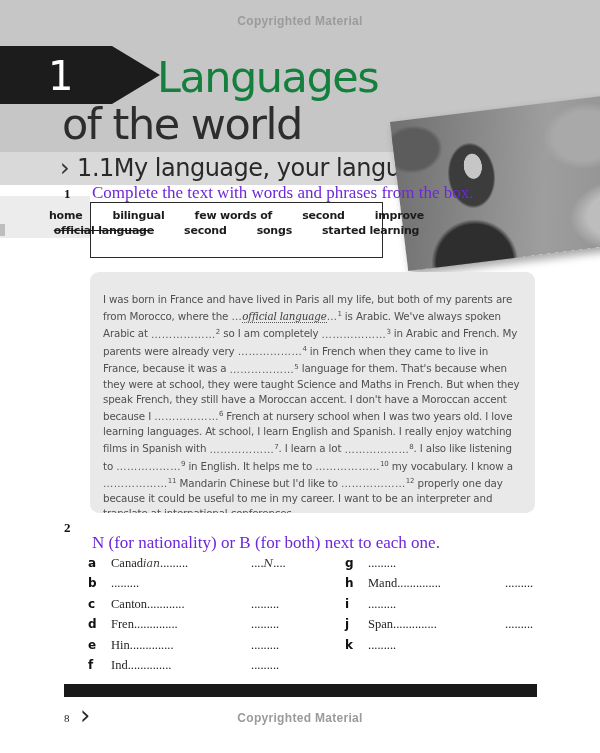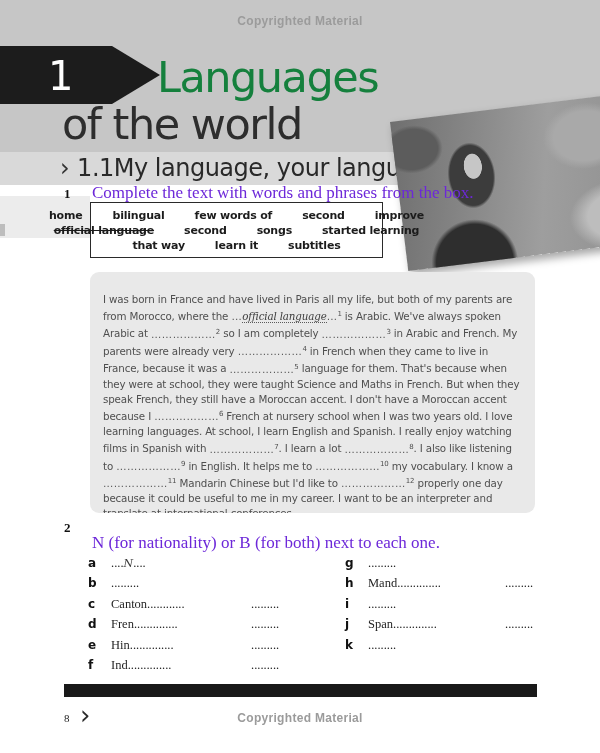--- a/index.html
+++ b/index.html
@@ -123,36 +123,32 @@
         <span class="wb-word">few words of</span>
         <span class="wb-word">second</span>
         <span class="wb-word">improve</span>
       </div>
       <div class="wb-line">
         <span class="wb-word struck">official language</span>
         <span class="wb-word">second</span>
         <span class="wb-word">songs</span>
         <span class="wb-word">started learning</span>
       </div>
-      <div class="wb-line">
-        <span class="wb-word">that way</span>
-        <span class="wb-word">learn it</span>
-        <span class="wb-word">subtitles</span>
-      </div>
     </div>
 
   <div class="passage"><span>I was born in France and have lived in Paris all my life, but both of my parents are from Morocco, where the </span><span class="blank"><span class="dots">…</span><span class="hand">official language</span><span class="dots">…</span><sup>1</sup></span><span> is Arabic. We've always spoken Arabic at </span><span class="blank"><span class="dots">………………</span><sup>2</sup></span><span> so I am completely </span><span class="blank"><span class="dots">………………</span><sup>3</sup></span><span> in Arabic and French. My parents were already very </span><span class="blank"><span class="dots">………………</span><sup>4</sup></span><span> in French when they came to live in France, because it was a </span><span class="blank"><span class="dots">………………</span><sup>5</sup></span><span> language for them. That's because when they were at school, they were taught Science and Maths in French. But when they speak French, they still have a Moroccan accent. I don't have a Moroccan accent because I </span><span class="blank"><span class="dots">………………</span><sup>6</sup></span><span> French at nursery school when I was two years old. I love learning languages. At school, I learn English and Spanish. I really enjoy watching films in Spanish with </span><span class="blank"><span class="dots">………………</span><sup>7</sup></span><span>. I learn a lot </span><span class="blank"><span class="dots">………………</span><sup>8</sup></span><span>. I also like listening to </span><span class="blank"><span class="dots">………………</span><sup>9</sup></span><span> in English. It helps me to </span><span class="blank"><span class="dots">………………</span><sup>10</sup></span><span> my vocabulary. I know a </span><span class="blank"><span class="dots">………………</span><sup>11</sup></span><span> Mandarin Chinese but I'd like to </span><span class="blank"><span class="dots">………………</span><sup>12</sup></span><span> properly one day because it could be useful to me in my career. I want to be an interpreter and translate at international conferences.</span></div>
 
   <div class="ex-num" style="left:64px;top:520px;">2</div>
   <div class="ex-instr" style="left:92px;top:519px;width:480px;"><br>
        <span>N (for nationality) or B (for both) next to each one.</span></div>
 
   <div class="ex2-col col-left" style="left:88px;top:556px;width:250px;">
       <div class="ex2-row">
         <span class="ex2-letter">a</span>
+        <span class="ex2-word">Canad<span class="hand">ian</span>.........</span>
         <span class="ex2-adots">....<span class="hand">N</span>....</span>
       </div>
       <div class="ex2-row">
         <span class="ex2-letter">b</span>
         <span class="ex2-adots">.........</span>
       </div>
       <div class="ex2-row">
         <span class="ex2-letter">c</span>
         <span class="ex2-word">Canton............</span>
         <span class="ex2-adots">.........</span>

